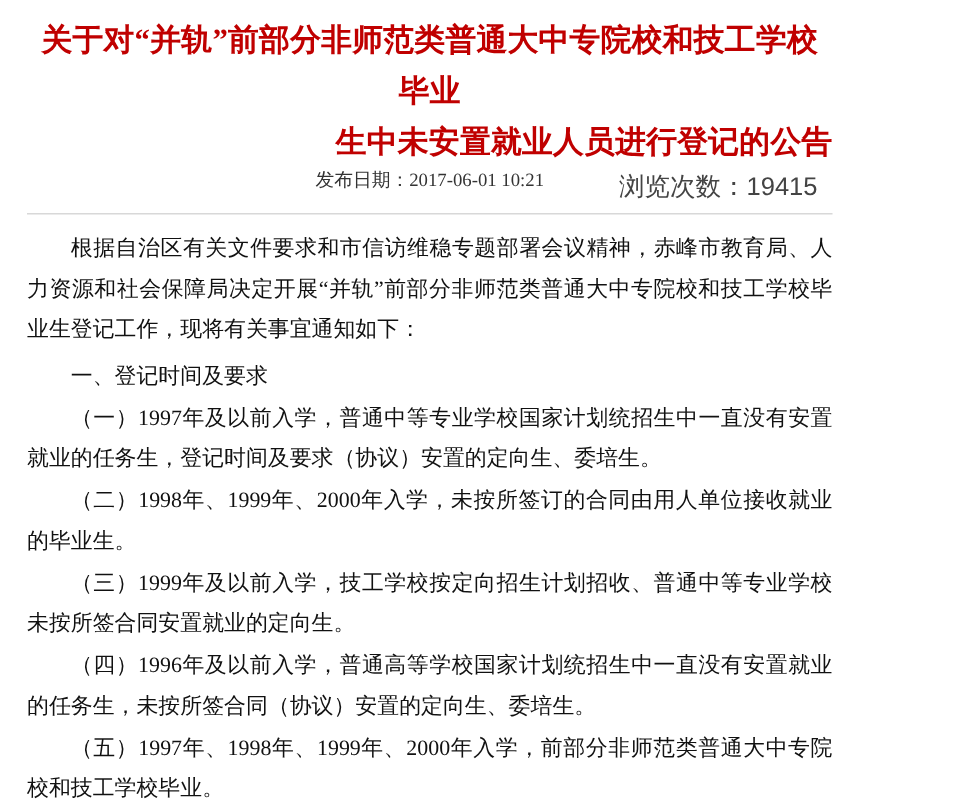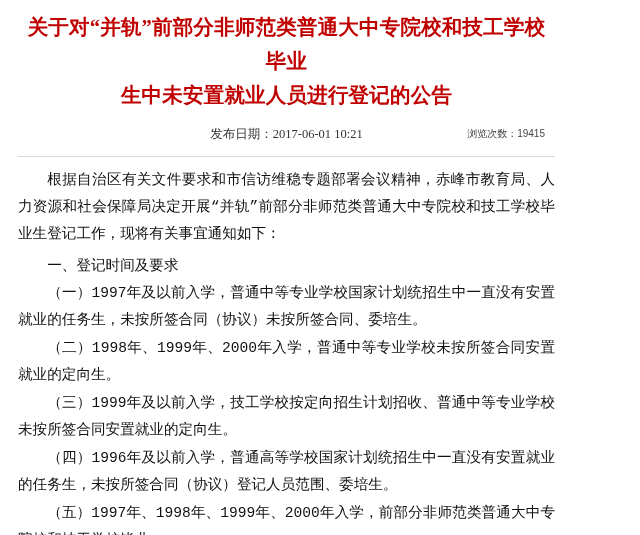--- a/index.html
+++ b/index.html
@@ -29,60 +29,58 @@
     line-height: 34px;
     color: #c00000;
     text-align: center;
     letter-spacing: 0.2px;
     padding-top: 10px;
   }
   .title-line {
     display: block;
   }
   .title-line.second {
-    text-align: center;
+    text-align: right;
   }
   .meta-row {
     position: relative;
     height: 26px;
-    margin-top: 14px;
   }
   .meta-date {
     position: absolute;
     left: 0;
     right: 0;
     text-align: center;
     font-size: 12.5px;
     color: #333333;
     font-family: "Liberation Serif", "DejaVu Serif", serif;
   }
   .meta-views {
     position: absolute;
     right: 10px;
     top: 1px;
-    font-size: 10px;
+    font-size: 17px;
     color: #444444;
     font-family: "Liberation Sans", sans-serif;
   }
   .divider {
     border: none;
     border-top: 1px solid #d8d8d8;
     margin: 4px 0 10px 0;
   }
   .body-text {
     font-size: 14.6px;
     line-height: 27px;
     color: #111111;
     text-align: justify;
     text-justify: inter-ideograph;
   }
   .para {
     margin: 0 0 1px 0;
     text-indent: 2em;
-    font-family: Liberation Mono, monospace;
   }
   .section-head {
     margin: 4px 0 1px 0;
     text-indent: 2em;
   }
 </style>
 </head>
 <body>
 
 <div class="page">
@@ -95,22 +93,22 @@
   <div class="meta-row">
     <div class="meta-date">发布日期：2017-06-01 10:21</div>
     <div class="meta-views">浏览次数：19415</div>
   </div>
 
   <hr class="divider">
 
   <div class="body-text">
     <p class="para">根据自治区有关文件要求和市信访维稳专题部署会议精神，赤峰市教育局、人力资源和社会保障局决定开展“并轨”前部分非师范类普通大中专院校和技工学校毕业生登记工作，现将有关事宜通知如下：</p>
     <p class="section-head">一、登记时间及要求</p>
-    <p class="para">（一）1997年及以前入学，普通中等专业学校国家计划统招生中一直没有安置就业的任务生，未按所签合同（协议）未按所签合同、委培生。</p>
-    <p class="para">（二）1998年、1999年、2000年入学，普通中等专业学校未按所签合同安置就业的定向生。</p>
+    <p class="para">（一）1997年及以前入学，普通中等专业学校国家计划统招生中一直没有安置就业的任务生，登记时间及要求（协议）安置的定向生、委培生。</p>
+    <p class="para">（二）1998年、1999年、2000年入学，未按所签订的合同由用人单位接收就业的毕业生。</p>
     <p class="para">（三）1999年及以前入学，技工学校按定向招生计划招收、普通中等专业学校未按所签合同安置就业的定向生。</p>
-    <p class="para">（四）1996年及以前入学，普通高等学校国家计划统招生中一直没有安置就业的任务生，未按所签合同（协议）登记人员范围、委培生。</p>
+    <p class="para">（四）1996年及以前入学，普通高等学校国家计划统招生中一直没有安置就业的任务生，未按所签合同（协议）安置的定向生、委培生。</p>
     <p class="para">（五）1997年、1998年、1999年、2000年入学，前部分非师范类普通大中专院校和技工学校毕业。</p>
     <p class="section-head">二、登记时间及要求</p>
 
   </div>
 
 </div>
 
 </body></html>

